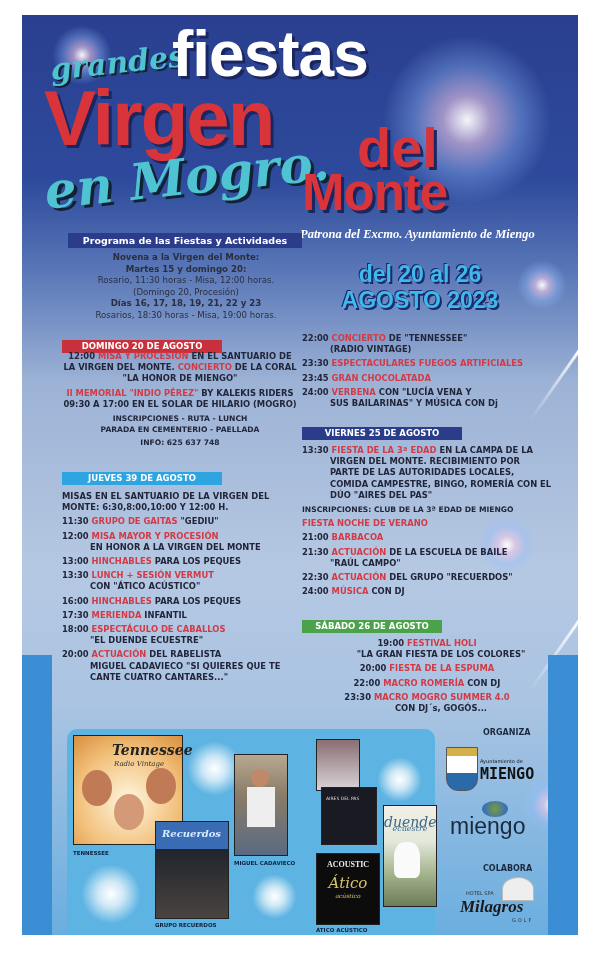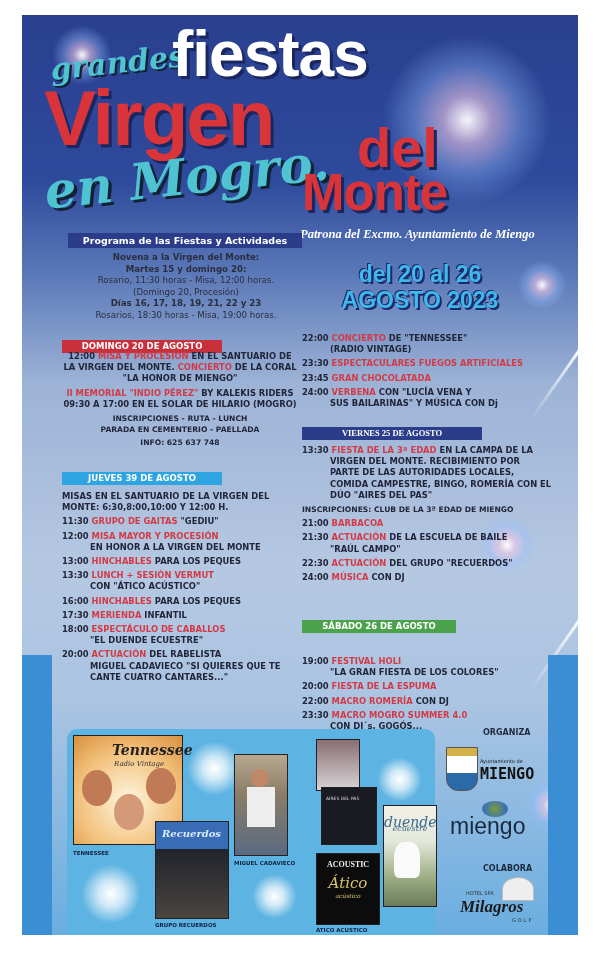--- a/index.html
+++ b/index.html
@@ -101,32 +101,33 @@
     <div class="row"><span>20:00</span> <span class="red">ACTUACIÓN</span><span> DEL RABELISTA</span><div class="indent">MIGUEL CADAVIECO "SI QUIERES QUE TE CANTE CUATRO CANTARES..."</div></div>
   </div>
 
   <div class="col" style="left:280px;top:318px;width:250px;">
     <div class="row"><span>22:00</span> <span class="red">CONCIERTO</span><span> DE "TENNESSEE"</span><div class="indent">(RADIO VINTAGE)</div></div>
     <div class="row"><span>23:30</span> <span class="red">ESPECTACULARES FUEGOS ARTIFICIALES</span></div>
     <div class="row"><span>23:45</span> <span class="red">GRAN CHOCOLATADA</span></div>
     <div class="row"><span>24:00</span> <span class="red">VERBENA</span><span> CON "LUCÍA VENA Y</span><div class="indent">SUS BAILARINAS" Y MÚSICA CON Dj</div></div>
   </div>
 
-  <div class="day-bar" style="left:280px;top:412px;width:180px;background:#2b3c8a;font-family:Liberation Serif, serif;">VIERNES 25 DE AGOSTO</div>
+  <div class="day-bar" style="left:280px;top:412px;width:160px;background:#2b3c8a;">VIERNES 25 DE AGOSTO</div>
   <div class="col" style="left:280px;top:430px;width:250px;">
     <div class="row"><span>13:30</span> <span class="red">FIESTA DE LA 3ª EDAD</span><span> EN LA CAMPA DE LA</span><div class="indent">VIRGEN DEL MONTE. RECIBIMIENTO POR PARTE DE LAS AUTORIDADES LOCALES, COMIDA CAMPESTRE, BINGO, ROMERÍA CON EL DÚO "AIRES DEL PAS"</div></div>
     <div class="row small">INSCRIPCIONES: CLUB DE LA 3ª EDAD DE MIENGO</div>
+    <div class="row red">FIESTA NOCHE DE VERANO</div>
     <div class="row"><span>21:00</span> <span class="red">BARBACOA</span></div>
     <div class="row"><span>21:30</span> <span class="red">ACTUACIÓN</span><span> DE LA ESCUELA DE BAILE</span><div class="indent">"RAÚL CAMPO"</div></div>
     <div class="row"><span>22:30</span> <span class="red">ACTUACIÓN</span><span> DEL GRUPO "RECUERDOS"</span></div>
     <div class="row"><span>24:00</span> <span class="red">MÚSICA</span><span> CON DJ</span></div>
   </div>
 
-  <div class="day-bar" style="left:280px;top:605px;width:154px;background:#4aa24a;">SÁBADO 26 DE AGOSTO</div>
-  <div class="col" style="left:280px;top:641px;width:250px;">
+  <div class="day-bar" style="left:280px;top:605px;width:140px;background:#4aa24a;">SÁBADO 26 DE AGOSTO</div>
+  <div class="col" style="left:280px;top:623px;width:250px;text-align:center;">
     <div class="row"><span>19:00</span> <span class="red">FESTIVAL HOLI</span><div class="indent">"LA GRAN FIESTA DE LOS COLORES"</div></div>
     <div class="row"><span>20:00</span> <span class="red">FIESTA DE LA ESPUMA</span></div>
     <div class="row"><span>22:00</span> <span class="red">MACRO ROMERÍA</span><span> CON DJ</span></div>
     <div class="row"><span>23:30</span> <span class="red">MACRO MOGRO SUMMER 4.0</span><div class="indent">CON DJ´s, GOGÓS...</div></div>
   </div>
 
   <div class="photo-panel">
     <div class="photo" style="left:6px;top:6px;width:108px;height:108px;background:radial-gradient(circle at 50% 60%,#fff6e0 0%,#f2c07a 60%,#d88f3e 100%);">
       <div style="position:absolute;left:38px;top:6px;font-family:'DejaVu Serif',serif;font-style:italic;font-weight:bold;font-size:14px;color:#222;">Tennessee</div>
       <div style="position:absolute;left:40px;top:24px;font-family:'DejaVu Serif',serif;font-style:italic;font-size:7px;color:#333;">Radio Vintage</div>

